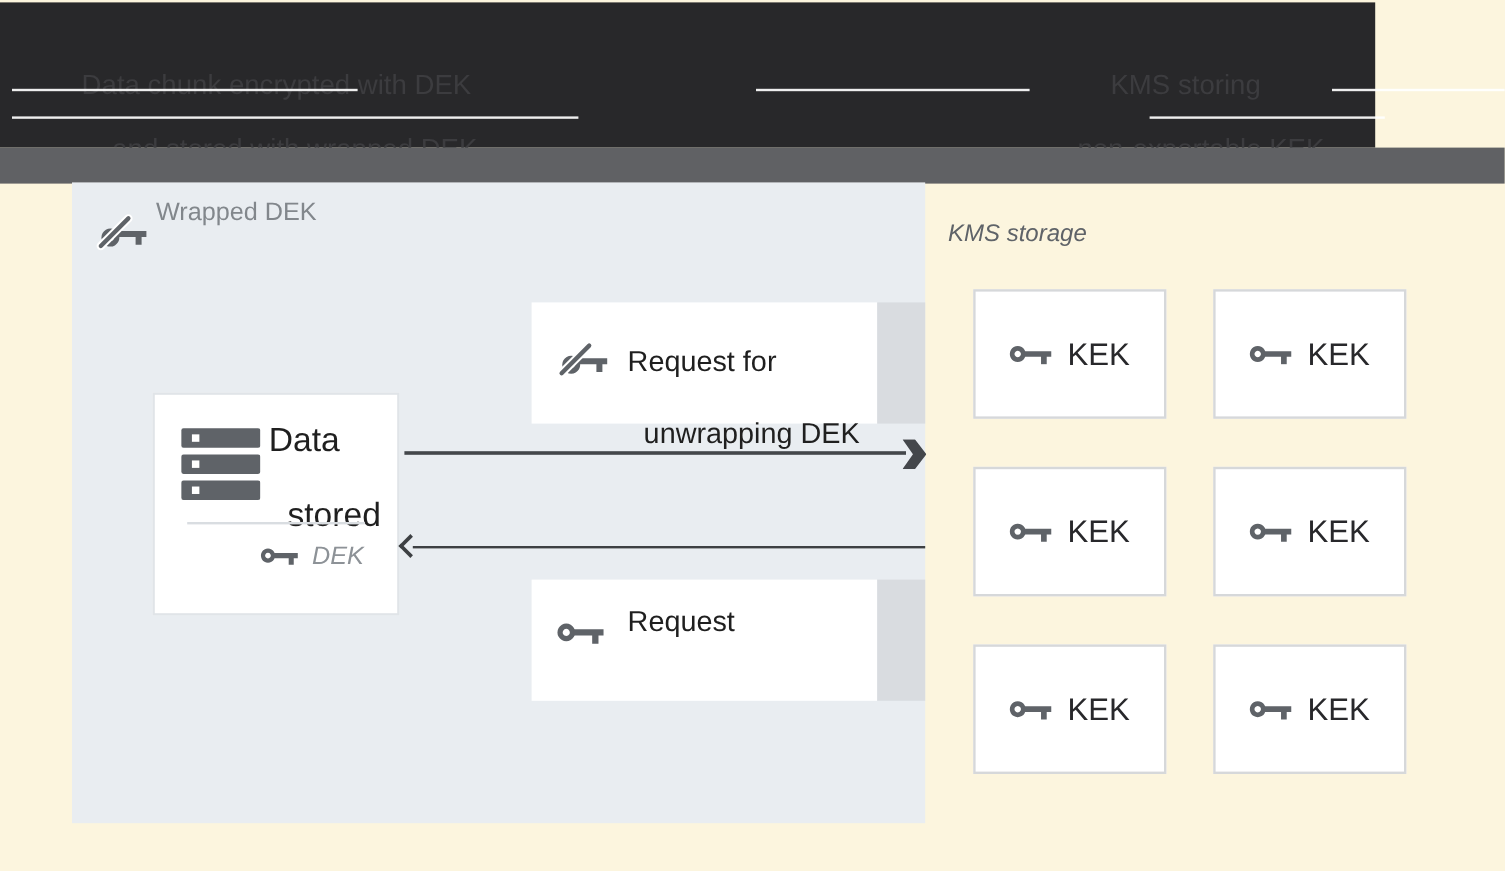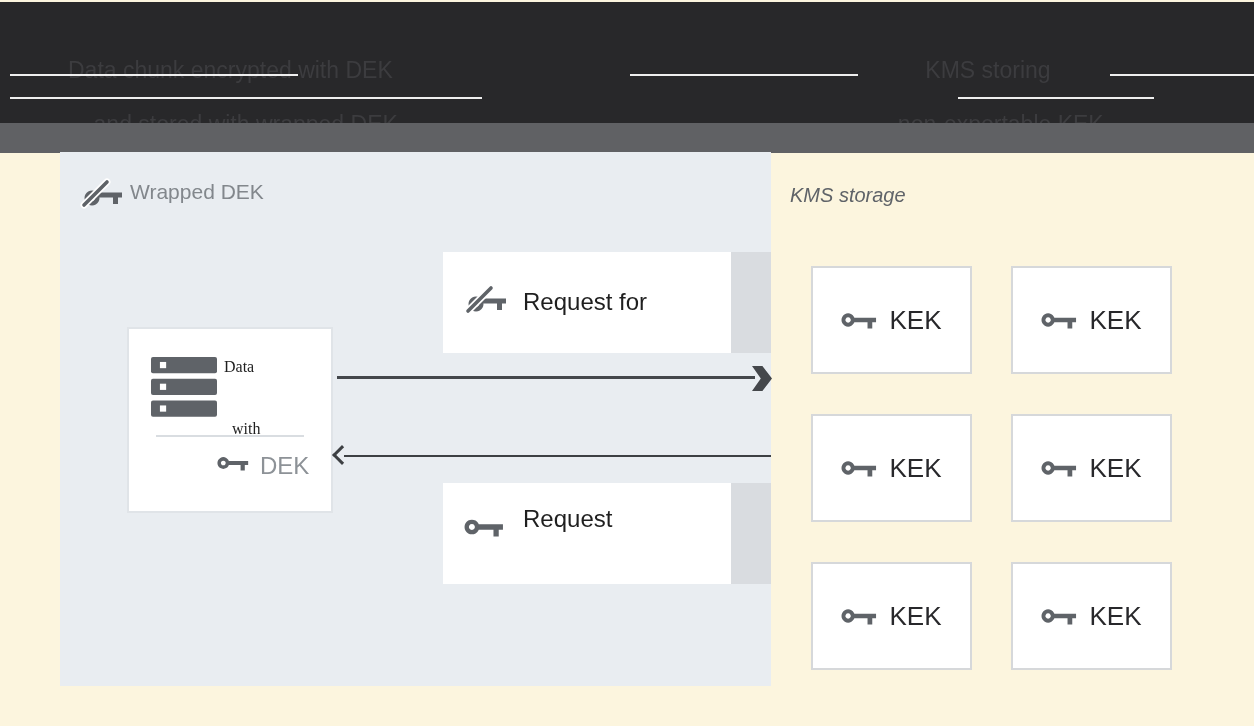--- a/index.html
+++ b/index.html
@@ -20,48 +20,48 @@
   }
   html,body{margin:0;padding:0;}
   body{
     width:1254px;height:726px;overflow:hidden;
     background:var(--page-background);
     font-family:"Liberation Sans", sans-serif;
     position:relative;
   }
   .abs{position:absolute;}
   
-  .band-black{left:0;top:2px;width:1254px;height:121px;background:var(--header-band);}
+  .band-black{left:0;top:2px;width:1146px;height:121px;background:var(--header-band);}
   .band-gray{left:0;top:123px;width:1254px;height:30px;background:var(--subheader-band);}
   .caption{color:var(--header-text);font-size:23px;line-height:27px;white-space:pre;}
   .caption-left{left:68px;top:55px;}
   .caption-right{left:836px;top:55px;width:304px;text-align:center;}
   .streak{height:2px;background:var(--artifact-line);opacity:.92;}
   .st1{left:10px;top:72px;width:288px;}
   .st2{left:630px;top:72px;width:228px;}
   .st3{left:1110px;top:72px;width:144px;}
   .st4{left:10px;top:95px;width:472px;}
   .st5{left:958px;top:95px;width:196px;}
   
   .region-dek{left:60px;top:152px;width:711px;height:534px;background:var(--dek-region-background);}
   .region-label{font-size:20px;font-style:italic;}
-  .wrapped-label{left:130px;top:180px;color:var(--text-gray);font-size:21px;}
+  .wrapped-label{left:130px;top:165px;color:var(--text-gray);font-size:21px;}
   .kms-label{left:790px;top:184px;color:var(--icon-gray);}
   
   .icon{color:var(--icon-gray);display:block;}
   .icon svg{display:block;width:100%;height:100%;}
   .wrapped-key-lg{left:80px;top:177px;width:44px;height:32px;}
   
   .chunk-box{left:127px;top:327px;width:206px;height:186px;background:var(--box-background);
     border:2px solid #e0e4e8;box-sizing:border-box;}
   .storage-icon{left:151px;top:356px;width:66px;height:62px;}
-  .chunk-title{left:224px;top:351px;font-size:16px;line-height:31px;color:var(--text-dark);white-space:pre;font-family:Liberation Serif, serif;}
+  .chunk-title{left:224px;top:351px;font-size:28px;line-height:31px;color:var(--text-dark);white-space:pre;}
   .chunk-divider{left:156px;top:435px;width:148px;height:2px;background:#d9dde1;}
   .dek-key{left:217px;top:455px;width:32px;height:16px;}
-  .dek-text{left:260px;top:452px;font-size:24px;color:var(--text-gray-light);}
+  .dek-text{left:260px;top:452px;font-size:21px;color:var(--text-gray-light);font-style:italic;}
   
   .msg-box{width:288px;height:101px;background:var(--box-background);}
   .msg-tab{width:40px;height:101px;background:var(--box-tab);}
   .req-box{left:443px;top:252px;}
   .req-tab{left:731px;top:252px;}
   .req-icon{left:464px;top:283px;width:44px;height:32px;}
   .msg-text{font-size:24px;line-height:30px;color:var(--text-dark);white-space:pre;}
   .req-text{left:523px;top:287px;}
   .ret-box{left:443px;top:483px;}
   .ret-tab{left:731px;top:483px;}
@@ -71,21 +71,21 @@
   .arrow-right-line{left:337px;top:376px;width:418px;height:3px;background:var(--arrow);}
   .arrow-right-head{left:752px;top:366px;width:20px;height:25px;background:var(--arrow);
     clip-path:polygon(0% 0%,52% 0%,100% 50%,52% 100%,0% 100%,44% 50%);}
   .arrow-left-line{left:344px;top:455px;width:427px;height:2px;background:#3d4043;}
   .arrow-left-head{left:335px;top:448px;width:14px;height:14px;
     border-left:3px solid #3d4043;border-bottom:3px solid #3d4043;
     transform:rotate(45deg);box-sizing:border-box;}
   
   .kek-box{width:161px;height:108px;background:var(--box-background);
     border:2px solid var(--box-border);box-sizing:border-box;
-    display:flex;align-items:center;justify-content:center;gap:12px;margin-top:25px;}
+    display:flex;align-items:center;justify-content:center;gap:12px;}
   .kek-box .icon{width:36px;height:18px;}
   .kek-text{font-size:26px;color:#28282b;}
   .kek-r1{top:241px;} .kek-r2{top:389px;} .kek-r3{top:537px;}
   .kek-c1{left:811px;} .kek-c2{left:1011px;}
 </style>
 </head>
 <body>
 
 <svg width="0" height="0" style="position:absolute" aria-hidden="true">
   <defs>
@@ -131,38 +131,38 @@
 </span>
 <div class="abs wrapped-label">Wrapped DEK</div>
 
 <div class="abs chunk-box"></div>
 <span class="abs icon storage-icon">
   <svg viewBox="0 0 34 31">
       <use href="#storage-stack"></use>
     </svg>
 </span>
 <div class="abs chunk-title"><span>Data</span><br>
-  <span>with</span></div>
+  <span>stored</span></div>
 <div class="abs chunk-divider"></div>
 <span class="abs icon dek-key">
   <svg viewBox="0 0 38 19">
       <use href="#plain-key"></use>
     </svg>
 </span>
 <div class="abs dek-text">DEK</div>
 
 <div class="abs msg-box req-box"></div>
 <div class="abs msg-tab req-tab"></div>
 <span class="abs icon req-icon">
   <svg viewBox="0 0 44 32">
       <use href="#wrapped-key"></use>
     </svg>
 </span>
 <div class="abs msg-text req-text"><span>Request for</span><br>
-  </div>
+  <span>unwrapping DEK</span></div>
 
 <div class="abs arrow-right-line"></div>
 <div class="abs arrow-right-head"></div>
 <div class="abs arrow-left-line"></div>
 <div class="abs arrow-left-head"></div>
 
 <div class="abs msg-box ret-box"></div>
 <div class="abs msg-tab ret-tab"></div>
 <span class="abs icon ret-icon">
   <svg viewBox="0 0 38 19">

